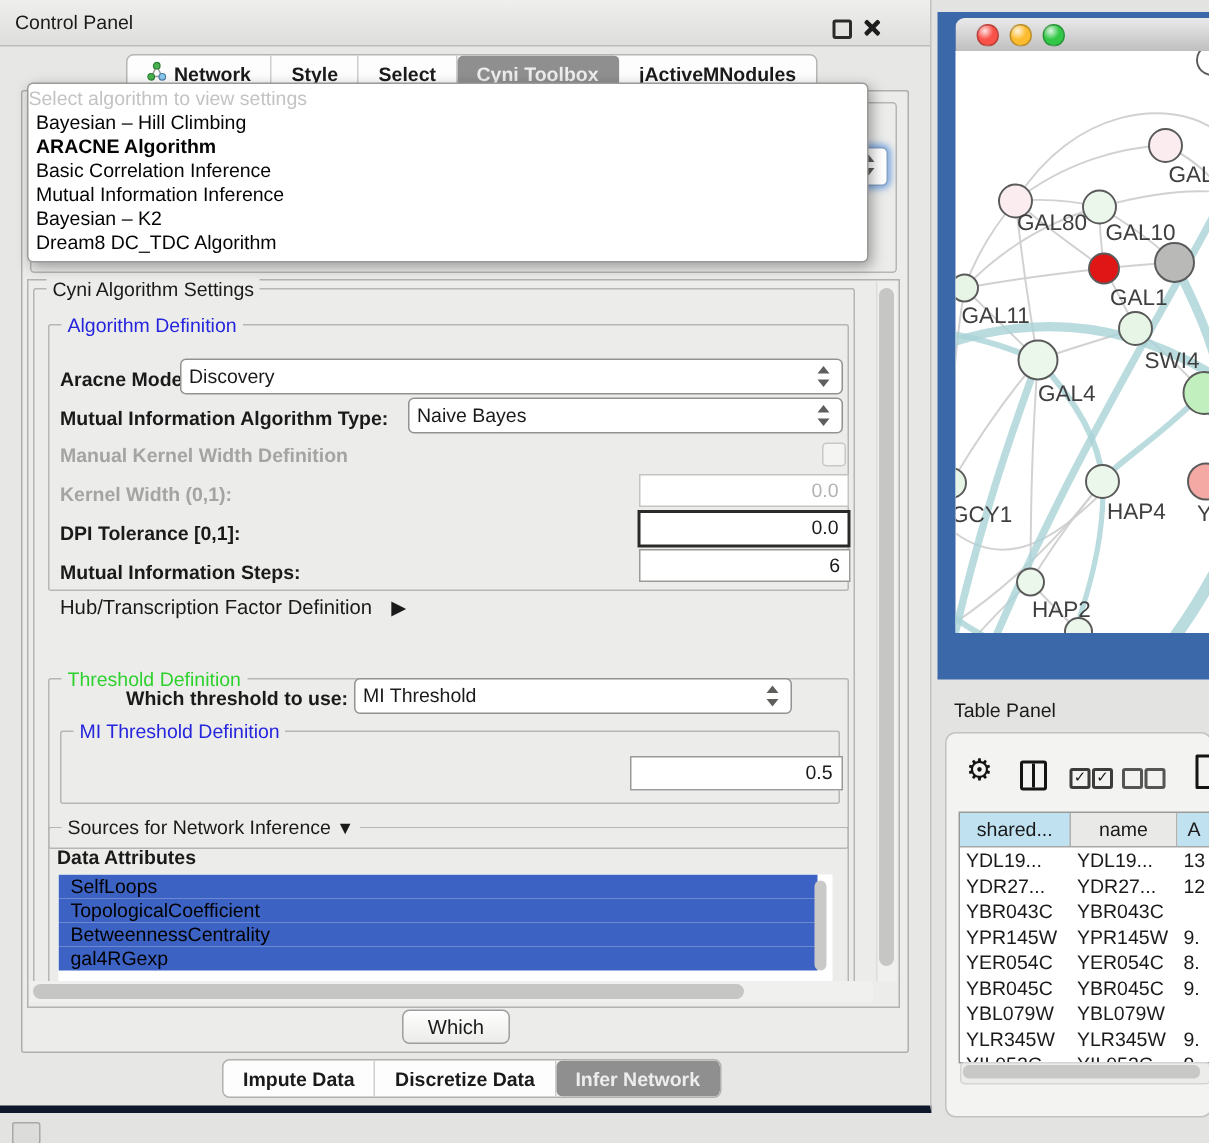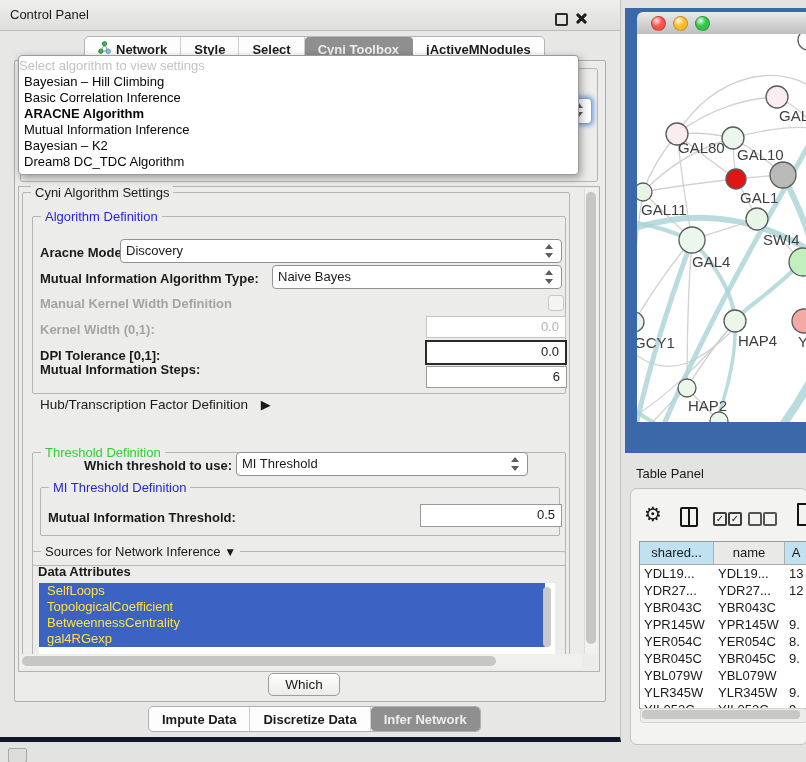--- a/index.html
+++ b/index.html
@@ -71,35 +71,35 @@
   #cmb-aracne{left:120px;top:239px;width:435px;height:22px;}
   #lbl-aracne{left:40px;top:245px;}
   #cmb-mitype{left:272px;top:265px;width:283px;height:22px;}
   #lbl-mitype{left:40px;top:271px;}
   #lbl-manualkernel{left:40px;top:296px;}
   #chk-manualkernel{position:absolute;left:548px;top:295px;width:14px;height:14px;background:#f4f4f2;border:1px solid #c8c8c6;border-radius:3px;}
   #lbl-kernelwidth{left:40px;top:322px;}
   #inp-kernelwidth{left:426px;top:316px;width:132px;height:20px;border:1px solid #c4c4c2;color:#b2b2b0;}
   #lbl-dpi{left:40px;top:348px;}
   #inp-dpi{left:425px;top:340px;width:132px;height:21px;border:2px solid #2a2a2a;}
-  #lbl-misteps{left:40px;top:362px;}
+  #lbl-misteps{left:40px;top:374px;}
   #inp-misteps{left:426px;top:366px;width:133px;height:20px;border:1px solid #9a9a98;}
 
   #hub-row{position:absolute;left:40px;top:397px;font-size:13.5px;white-space:nowrap;}
   #hub-arrow{margin-left:9px;font-size:13px;}
 
   #lbl-which{left:84px;top:458px;}
   #cmb-which{left:236px;top:452px;width:285px;height:22px;}
   #lbl-mithr{left:48px;top:510px;}
   #inp-mithr{left:420px;top:504px;width:134px;height:21px;border:1px solid #9a9a98;}
 
   #src-title-arrow{font-size:12px;}
   #lbl-dataattr{left:38px;top:564px;}
   #attr-list{position:absolute;left:39px;top:583px;width:516px;height:71px;background:#ffffff;overflow:hidden;}
-  .attr-item{height:16px;line-height:16px;padding-left:8px;background:#3c63c4;color:#fde047;font-size:13px;margin-right:10px;white-space:nowrap;}
+  .attr-item{height:16px;line-height:16px;padding-left:8px;background:#3c63c4;color:#000000;font-size:13px;margin-right:10px;white-space:nowrap;}
   #attr-scroll{position:absolute;right:4px;top:4px;width:8px;height:60px;background:#c9c9c7;border-radius:4px;}
 
   #apply-btn{position:absolute;left:268px;top:673px;width:70px;height:21px;
       background:linear-gradient(#ffffff,#ebebe9);border:1px solid #9e9e9c;border-radius:5px;
       text-align:center;line-height:21px;font-size:13.5px;}
 
   #bottom-tabbar{position:absolute;left:148px;top:706px;height:24px;display:flex;background:#fdfdfd;
       border:1px solid #b0b0ae;border-radius:5px;overflow:hidden;}
 
   #mini-icon{position:absolute;left:8px;top:748px;width:17px;height:13px;border:1px solid #a8a8a6;background:#dcdcda;border-radius:2px;}
@@ -183,22 +183,22 @@
 
     <div id="hidden-group"></div>
     <div id="hidden-combo">
       <span class="stepper"></span>
     </div>
 
     <div id="overlay">
       <div id="dd-placeholder">Select algorithm to view settings</div>
       <div id="dd-items">
           <div class="dd-item">Bayesian – Hill Climbing</div>
+          <div class="dd-item bold">ARACNE Algorithm</div>
           <div class="dd-item">Basic Correlation Inference</div>
-          <div class="dd-item bold">ARACNE Algorithm</div>
           <div class="dd-item">Mutual Information Inference</div>
           <div class="dd-item">Bayesian – K2</div>
           <div class="dd-item">Dream8 DC_TDC Algorithm</div>
         </div>
     </div>
 
     <div id="scrollpane"></div>
 
     <div class="groupbox" id="settings-group">
       <span class="group-title">Cyni Algorithm Settings</span>
@@ -235,21 +235,20 @@
       <span class="group-title t-green">Threshold Definition</span>
     </div>
     <span class="lbl" id="lbl-which">Which threshold to use:</span>
     <div class="combo" id="cmb-which">
       <span>MI Threshold</span>
       <span class="stepper"></span>
     </div>
     <div class="groupbox" id="mithr-group">
       <span class="group-title t-blue">MI Threshold Definition</span>
     </div>
-    <span class="lbl" id="lbl-mithr">Mutual Information Threshold:</span>
     <div class="field" id="inp-mithr">0.5</div>
 
     <div class="groupbox" id="src-group">
       <span class="group-title">
         <span>Sources for Network Inference</span>
         <span id="src-title-arrow">▼</span>
       </span>
     </div>
     <span class="lbl" id="lbl-dataattr">Data Attributes</span>
     <div id="attr-list">

